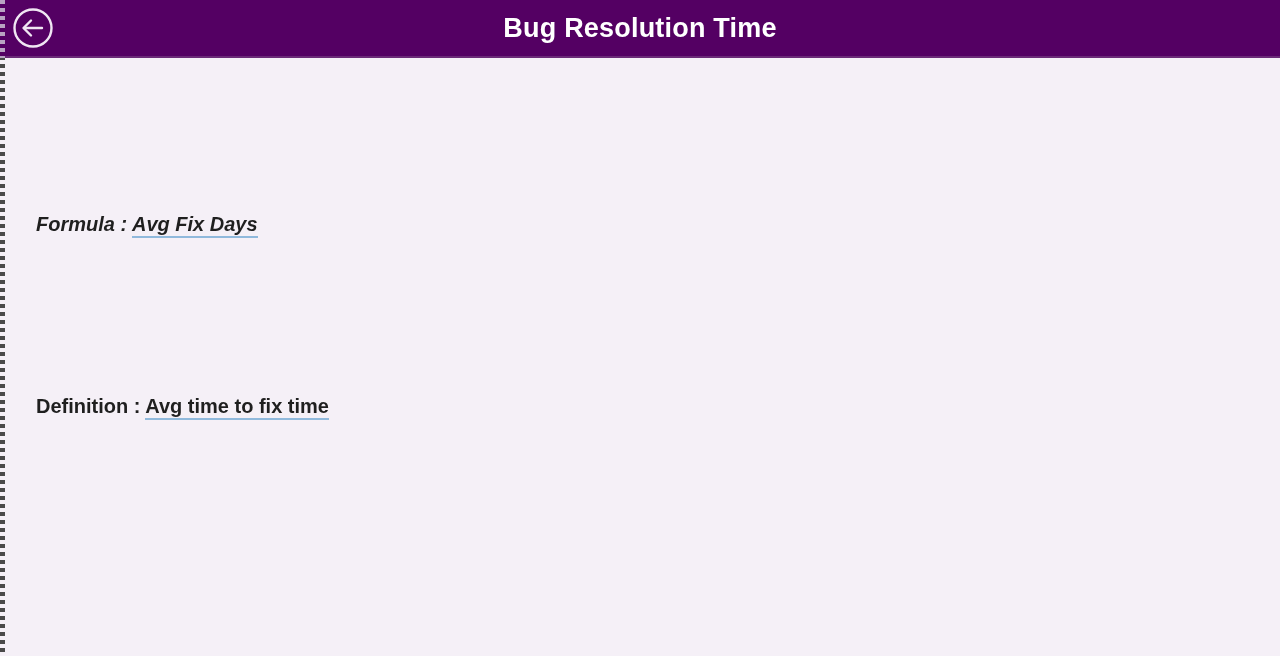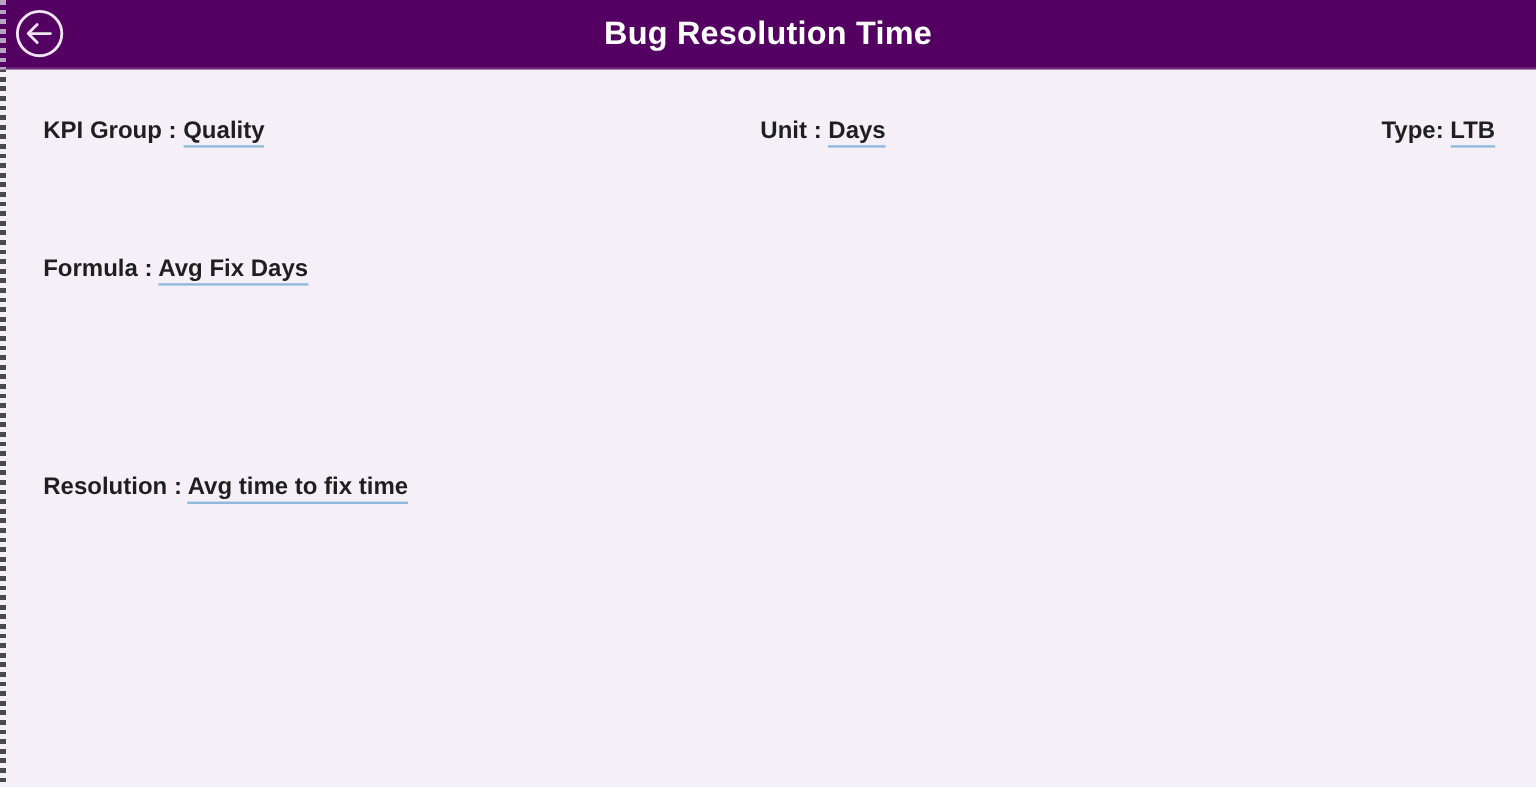--- a/index.html
+++ b/index.html
@@ -117,21 +117,21 @@
 
   .field {
     display: block;
     white-space: nowrap;
     font-size: 20px;
     font-weight: bold;
     color: #1f1f1f;
     line-height: 1.1;
   }
   .field.abs { position: absolute; }
-  .field.formula    { left: 36px; top: 155px; }
+  .field.formula    { left: 36px; top: 155px; font-style: italic; }
   .field.definition { left: 36px; top: 337px; }
 
   .field-label {
     color: #1f1f1f;
     font-weight: bold;
   }
   .field-value {
     color: #1f1f1f;
     font-weight: bold;
     border-bottom: 2px solid #90b9dc;
@@ -154,41 +154,26 @@
           <polyline points="19,13.5 11.5,21 19,28.5" fill="none" stroke="#f0e6f3" stroke-width="2.4" stroke-linecap="round" stroke-linejoin="round"></polyline>
         </svg>
       </span>
     </button>
 
     <h1 class="header-title">Bug Resolution Time</h1>
   </div>
 
   <div class="content">
 
-    <div class="kpi-row row-top">
-
-      <div class="field">
-        <span class="field-label">KPI Group</span><span class="sep"> : </span><span class="field-value">Quality</span>
-      </div>
-
-      <div class="field">
-        <span class="field-label">Unit</span><span class="sep"> : </span><span class="field-value">Days</span>
-      </div>
-
-      <div class="field">
-        <span class="field-label">Type</span><span class="sep">: </span><span class="field-value">LTB</span>
-      </div>
-
-    </div>
 
     <div class="field abs formula">
       <span class="field-label">Formula</span><span class="sep"> : </span><span class="field-value">Avg Fix Days</span>
     </div>
 
     <div class="field abs definition">
-      <span class="field-label">Resolution</span><span class="sep"> : </span><span class="field-value">Avg time to fix time</span>
+      <span class="field-label">Definition</span><span class="sep"> : </span><span class="field-value">Avg time to fix time</span>
     </div>
 
   </div>
 </div>
 
 <div class="edge-dash"></div>
 <div class="edge-dash over-header"></div>
 
 </body></html>

